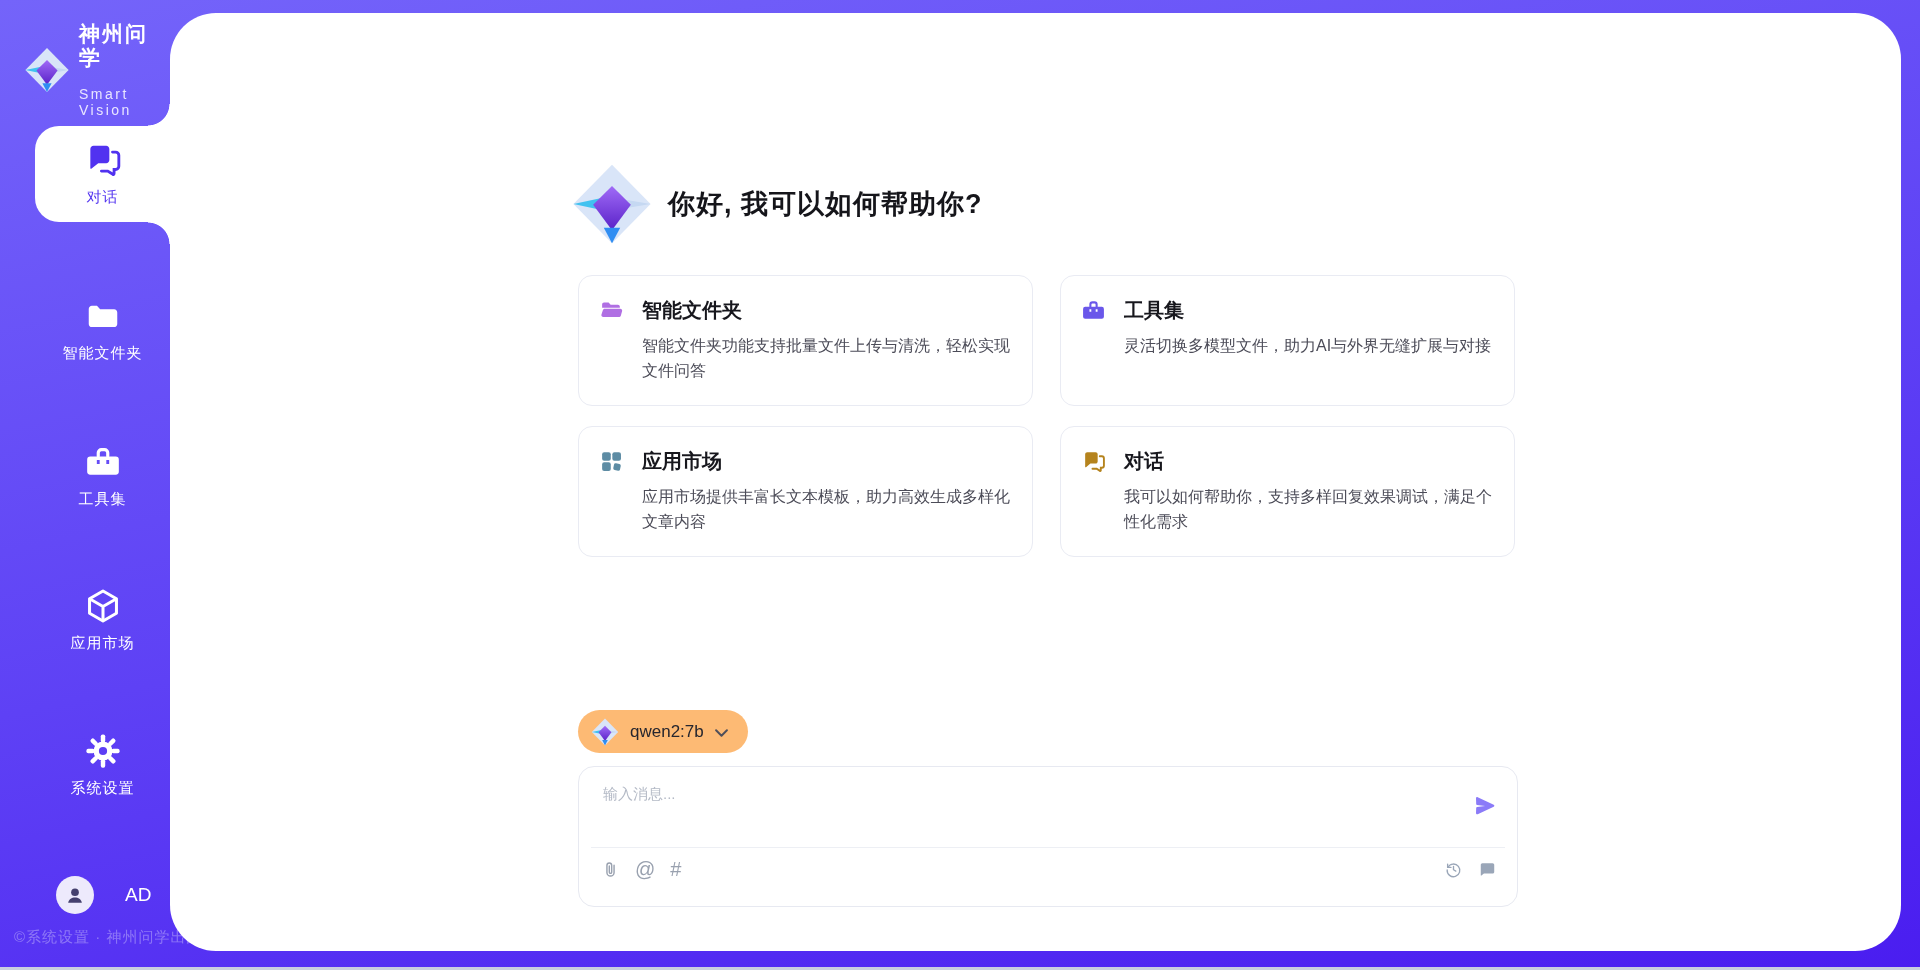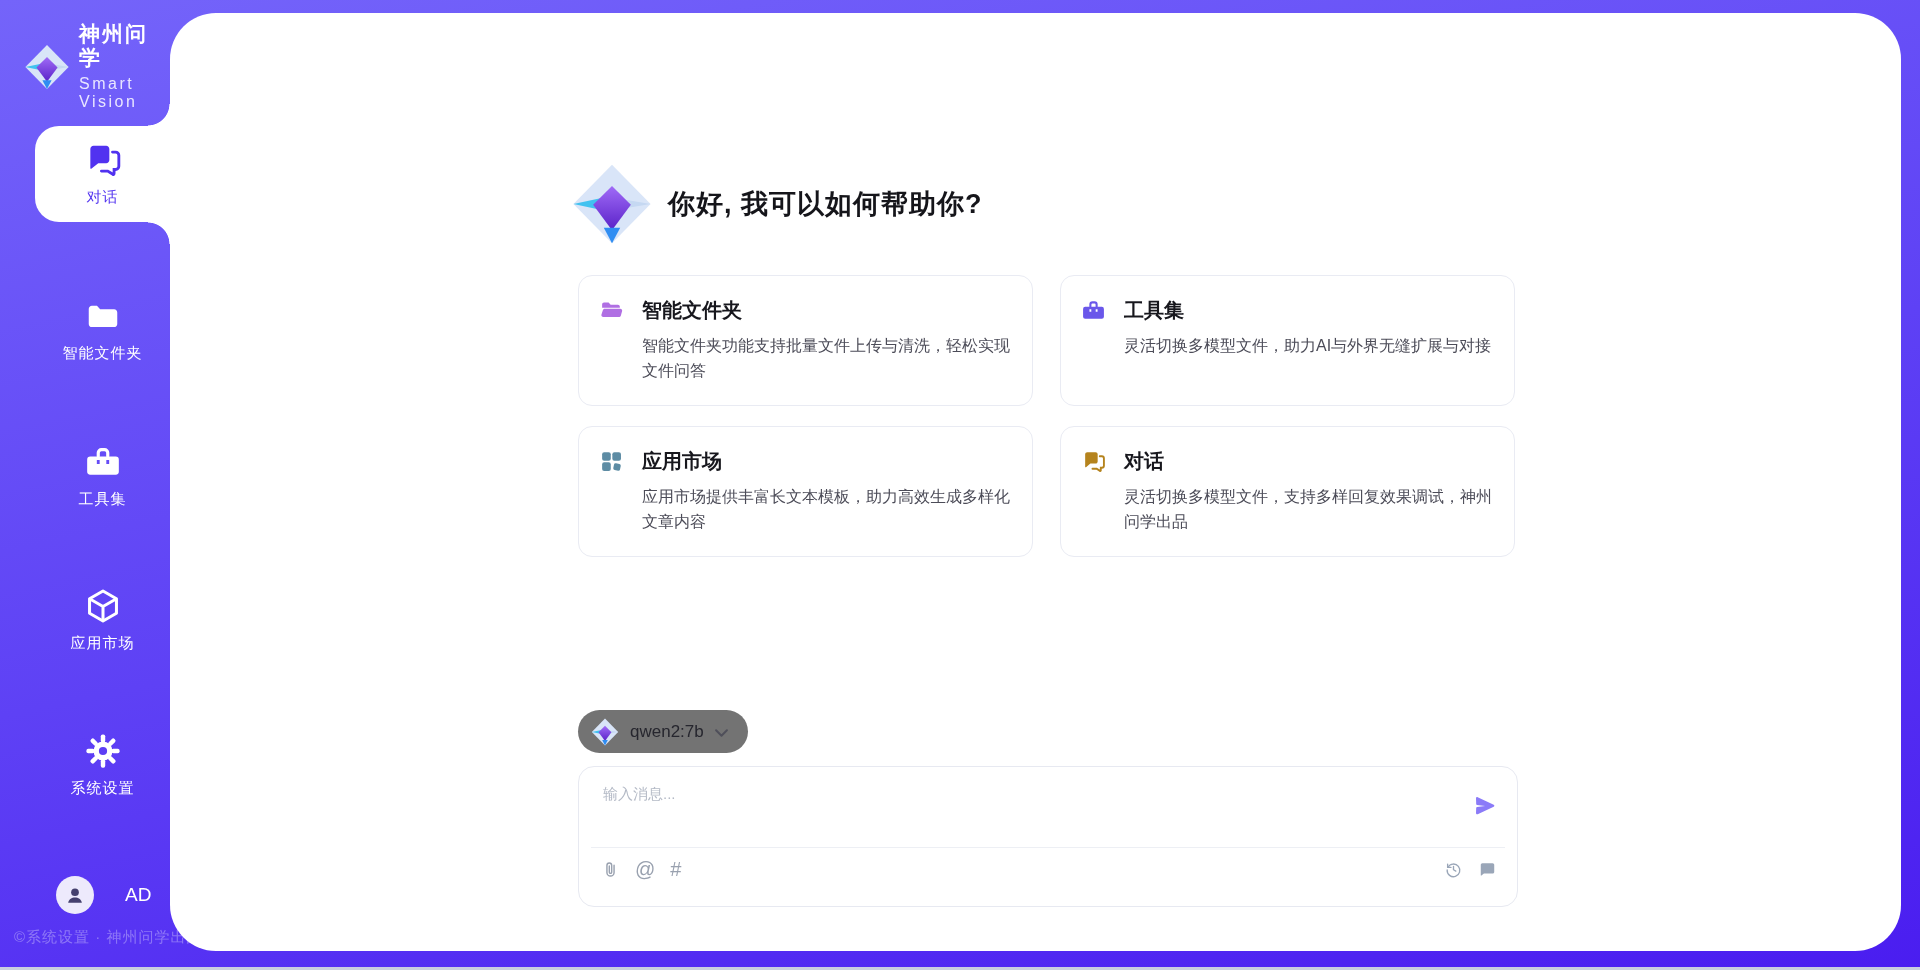--- a/index.html
+++ b/index.html
@@ -9,21 +9,21 @@
     background:linear-gradient(168deg,#7464fa 0%,#5e41f5 52%,#4a1df0 100%);
   }
   .bottom-strip{position:absolute;left:0;bottom:0;width:100%;height:3px;background:#c9cedf;}
   
   .panel{position:absolute;left:170px;top:13px;width:1731px;height:938px;background:#fff;border-radius:46px;}
   
   .sidebar{position:absolute;left:0;top:0;width:170px;height:781px;}
   .brand{position:absolute;left:24px;top:22px;display:flex;align-items:center;gap:9px;}
   .brand .logo{width:46px;height:46px;flex:0 0 auto;}
   .brand-cn{font-size:21px;font-weight:bold;color:#fff;letter-spacing:2px;line-height:24px;}
-  .brand-en{font-size:16px;color:#e9e6ff;letter-spacing:2.5px;margin-top:5px;}
+  .brand-en{font-size:14px;color:#e9e6ff;letter-spacing:2.5px;margin-top:16px;}
   .nav-item{position:absolute;left:35px;width:135px;height:96px;display:flex;flex-direction:column;
     align-items:center;justify-content:center;gap:9px;color:#fff;cursor:pointer;}
   .nav-item .nav-ic{width:38px;height:38px;}
   .nav-item .label{font-size:15px;letter-spacing:1px;}
   .nav-item.active{background:#fff;border-radius:24px 0 0 24px;color:#5132f0;}
   .fillet{position:absolute;left:148px;width:22px;height:22px;}
   .fillet.top{top:104px;background:radial-gradient(circle 22px at 0 0,rgba(0,0,0,0) 21px,#fff 21.8px);}
   .fillet.bot{top:222px;background:radial-gradient(circle 22px at 0 100%,rgba(0,0,0,0) 21px,#fff 21.8px);}
   .user-row{position:absolute;left:56px;top:876px;display:flex;align-items:center;gap:31px;cursor:pointer;}
   .avatar{width:38px;height:38px;border-radius:50%;background:#edeafc;display:flex;align-items:center;justify-content:center;}
@@ -38,21 +38,21 @@
   .card{position:absolute;width:455px;height:131px;border:1px solid #e9ebf3;border-radius:14px;background:#fff;
     box-sizing:border-box;padding:21px 20px;cursor:pointer;}
   .card.c1{left:578px;top:275px;} .card.c2{left:1060px;top:275px;}
   .card.c3{left:578px;top:426px;} .card.c4{left:1060px;top:426px;}
   .card-head{display:flex;align-items:center;gap:18px;}
   .card-head .card-ic{width:25px;height:25px;flex:0 0 auto;}
   .card-title{font-size:20px;font-weight:bold;color:#17171d;}
   .card-desc{margin:9px 0 0 43px;font-size:16px;color:#4c4c58;line-height:25px;width:372px;}
   .ic-folder{color:#b06fe3;} .ic-toolbox{color:#6a57ea;} .ic-grid{color:#5d8ca4;} .ic-chatc{color:#b5831d;}
   
-  .model-pill{position:absolute;left:578px;top:710px;height:43px;border-radius:22px;background:#737373;
+  .model-pill{position:absolute;left:578px;top:710px;height:43px;border-radius:22px;background:#fdba74;
     display:flex;align-items:center;gap:11px;padding:0 20px 0 13px;cursor:pointer;}
   .model-pill .logo{width:28px;height:28px;}
   .model-name{font-size:17px;color:#26262e;}
   .chev{width:13px;height:8px;margin-top:2px;}
   
   .composer{position:absolute;left:578px;top:766px;width:940px;height:141px;border:1px solid #e7e9f1;
     border-radius:16px;background:#fff;box-sizing:border-box;}
   .composer textarea{position:absolute;left:22px;top:16px;width:855px;height:56px;border:none;outline:none;
     resize:none;font-size:15px;color:#333;font-family:"Liberation Sans",sans-serif;background:transparent;}
   .composer textarea::placeholder{color:#b4bac6;}
@@ -206,21 +206,21 @@
 </div>
 
 <div class="card c4">
   <div class="card-head">
     <svg class="card-ic ic-chatc" viewBox="0 0 24 24">
       <path d="M4 3h10c1.1 0 2 .9 2 2v7c0 1.1-.9 2-2 2H9l-4.2 3.4c-.5.4-.8.1-.8-.4V5c0-1.1.9-2 2-2z" fill="currentColor"></path>
       <path d="M18 7h2c1.1 0 2 .9 2 2v7c0 1.1-.9 2-2 2h-1v2.6c0 .5-.4.7-.8.4L15 19h-4" stroke="currentColor" stroke-width="1.8" fill="none" stroke-linecap="round"></path>
     </svg>
     <span class="card-title">对话</span>
   </div>
-  <div class="card-desc">灵活切换多模型文件，支持多样回复效果调试，神州问学出品</div>
+  <div class="card-desc">我可以如何帮助你，支持多样回复效果调试，满足个性化需求</div>
 </div>
 
 <div class="model-pill">
   <svg class="logo" viewBox="0 0 100 100">
     <polygon points="50,2 97,50 50,98 3,50" fill="#d9e5f8"></polygon>
     <polygon points="3,50 50,40 50,60" fill="#41c2f0"></polygon>
     <polygon points="97,50 50,42 50,58" fill="#c5d8f2"></polygon>
     <polygon points="50,28 73,51 50,82 27,51" fill="url(#pg)"></polygon>
     <polygon points="50,98 40,79 60,79" fill="#2f8df2"></polygon>
   </svg>

